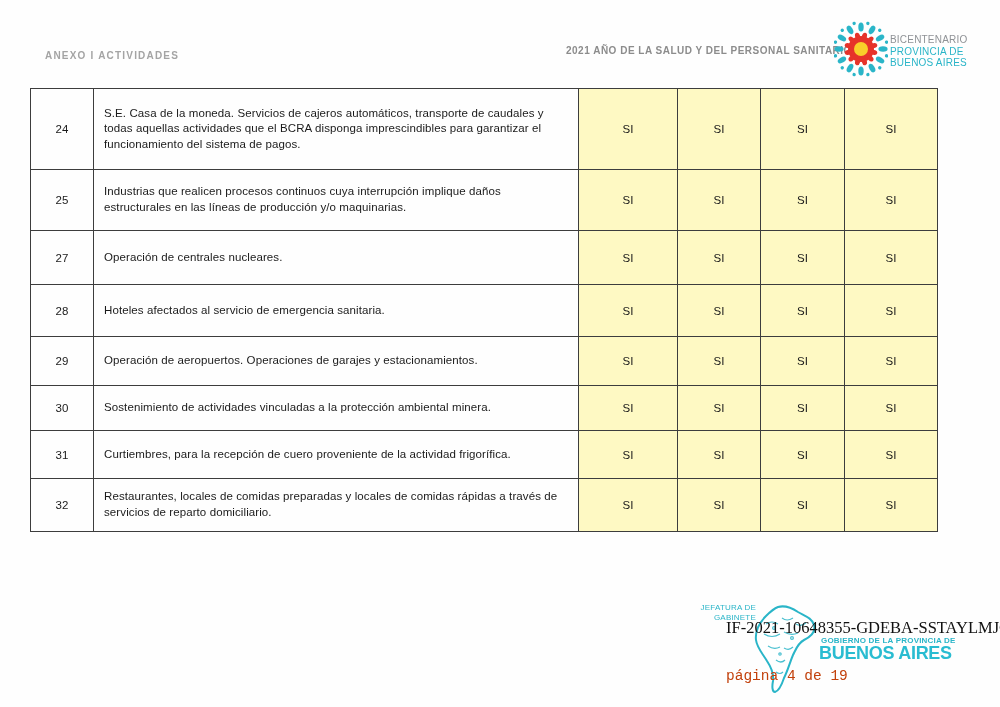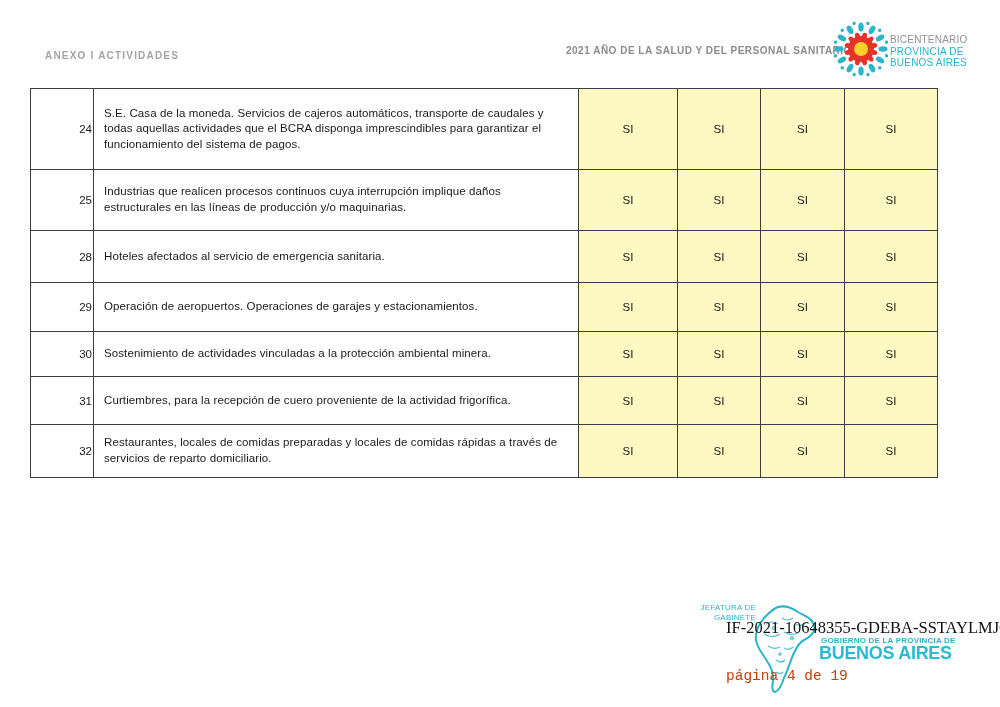--- a/index.html
+++ b/index.html
@@ -27,21 +27,21 @@
 
   
   table.activities {
     position:absolute; left:30px; top:88px; width:907px;
     border-collapse:collapse; table-layout:fixed;
   }
   table.activities td {
     border:1.5px solid #3d3d3d; vertical-align:middle;
     font-size:11.5px; color:#1a1a1a;
   }
-  td.num  { text-align:right;margin-top:24px; }
+  td.num  { text-align:center;margin-top:24px; }
   td.desc { padding:4px 8px 4px 10px; line-height:1.35; letter-spacing:0.1px; }
   td.si   { background:#fef9c3; text-align:center; color:#2a2a2a; }
 
   
   .map-logo  { position:absolute; left:752px; top:604px; }
   .doc-code {
     position:absolute; left:726px; top:618px; font-family:"Liberation Serif", serif;
     font-size:16.5px; color:#111; white-space:nowrap;
   }
   .jefatura {
@@ -148,20 +148,28 @@
         <td class="si">SI</td>
       </tr>
       <tr style="height:61px">
         <td class="num">25</td>
         <td class="desc">Industrias que realicen procesos continuos cuya interrupción implique daños estructurales en las líneas de producción y/o maquinarias.</td>
         <td class="si">SI</td>
         <td class="si">SI</td>
         <td class="si">SI</td>
         <td class="si">SI</td>
       </tr>
+      <tr style="height:54px">
+        <td class="num">27</td>
+        <td class="desc">Operación de centrales nucleares.</td>
+        <td class="si">SI</td>
+        <td class="si">SI</td>
+        <td class="si">SI</td>
+        <td class="si">SI</td>
+      </tr>
       <tr style="height:52px">
         <td class="num">28</td>
         <td class="desc">Hoteles afectados al servicio de emergencia sanitaria.</td>
         <td class="si">SI</td>
         <td class="si">SI</td>
         <td class="si">SI</td>
         <td class="si">SI</td>
       </tr>
       <tr style="height:49px">
         <td class="num">29</td>

